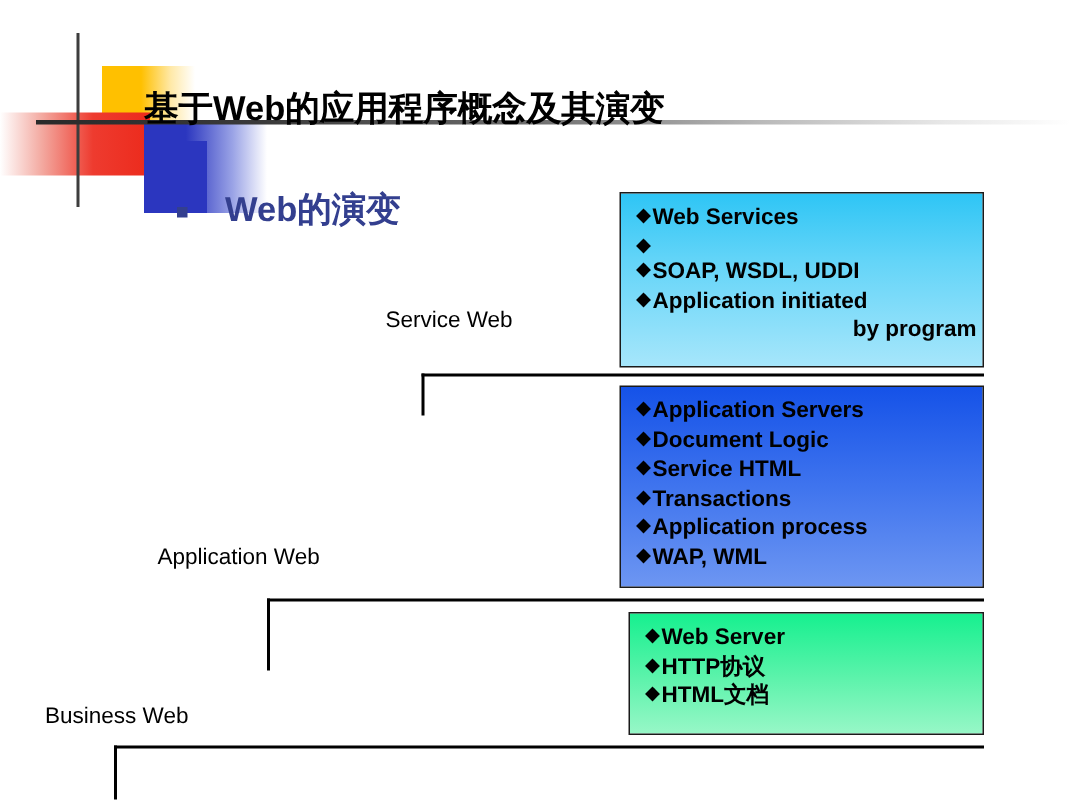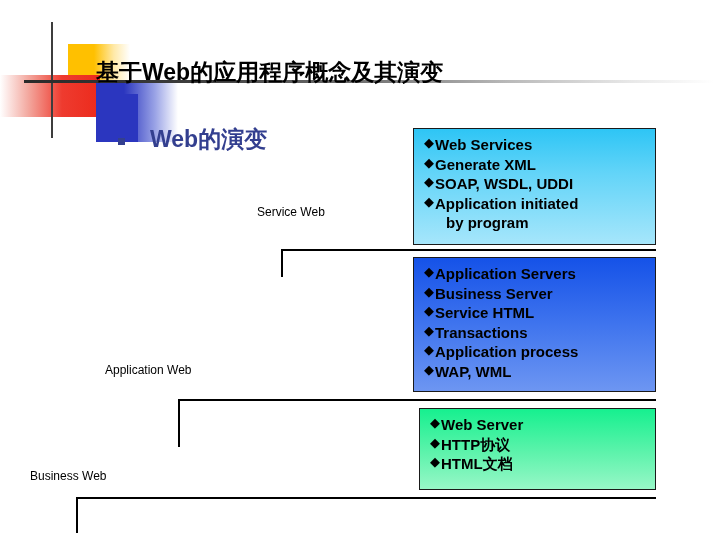--- a/index.html
+++ b/index.html
@@ -34,21 +34,21 @@
   
   .subtitle-row{position:absolute;left:118px;top:124px;display:flex;align-items:center;}
   .sub-bullet{width:7px;height:7px;background:#333f8f;margin-right:13px;margin-top:4px;}
   .subtitle{font-size:23px;font-weight:bold;color:#333f8f;white-space:nowrap;margin-left:12px;}
 
   
   .step{position:absolute;background:#000000;}
 
   
   .tier-label{
-    position:absolute;font-size:12px;color:#000000;white-space:nowrap;
+    position:absolute;font-size:15px;color:#000000;white-space:nowrap;
   }
 
   
   .box{
     position:absolute;border:1px solid #1a1a1a;box-sizing:border-box;
     padding:6px 4px 4px 10px;
   }
   .box-services{
     left:413px;top:128px;width:243px;height:117px;
     background:linear-gradient(180deg,#2ec5f5 0%,#62d4f8 38%,#a6e6fb 100%);
@@ -63,21 +63,21 @@
   }
   .bline{
     display:flex;align-items:flex-start;
     font-size:15px;font-weight:bold;color:#000000;
     line-height:1.30;white-space:nowrap;
   }
   .bullet-d{
     display:inline-block;width:11px;flex:0 0 11px;
     text-align:left;font-size:13px;line-height:1.30;
   }
-  .bline.cont{padding-left:22px;}
+  .bline.cont{padding-left:22px;justify-content:flex-end;}
 </style>
 </head>
 <body>
 
 <div class="stage">
 
   <div class="logo">
     <div class="sq-yellow"></div>
     <div class="sq-red"></div>
     <div class="sq-blue"></div>
@@ -106,21 +106,20 @@
   <div class="tier-label" style="left:105px;top:363px;">Application Web</div>
   <div class="tier-label" style="left:30px;top:469px;">Business Web</div>
 
   <div class="box box-services">
     <div class="bline">
       <span class="bullet-d">◆</span>
       <span>Web Services</span>
     </div>
     <div class="bline">
       <span class="bullet-d">◆</span>
-      <span>Generate XML</span>
     </div>
     <div class="bline">
       <span class="bullet-d">◆</span>
       <span>SOAP, WSDL, UDDI</span>
     </div>
     <div class="bline">
       <span class="bullet-d">◆</span>
       <span>Application initiated</span>
     </div>
     <div class="bline cont">
@@ -129,21 +128,21 @@
     </div>
   </div>
 
   <div class="box box-apps">
     <div class="bline">
       <span class="bullet-d">◆</span>
       <span>Application Servers</span>
     </div>
     <div class="bline">
       <span class="bullet-d">◆</span>
-      <span>Business Server</span>
+      <span>Document Logic</span>
     </div>
     <div class="bline">
       <span class="bullet-d">◆</span>
       <span>Service HTML</span>
     </div>
     <div class="bline">
       <span class="bullet-d">◆</span>
       <span>Transactions</span>
     </div>
     <div class="bline">

